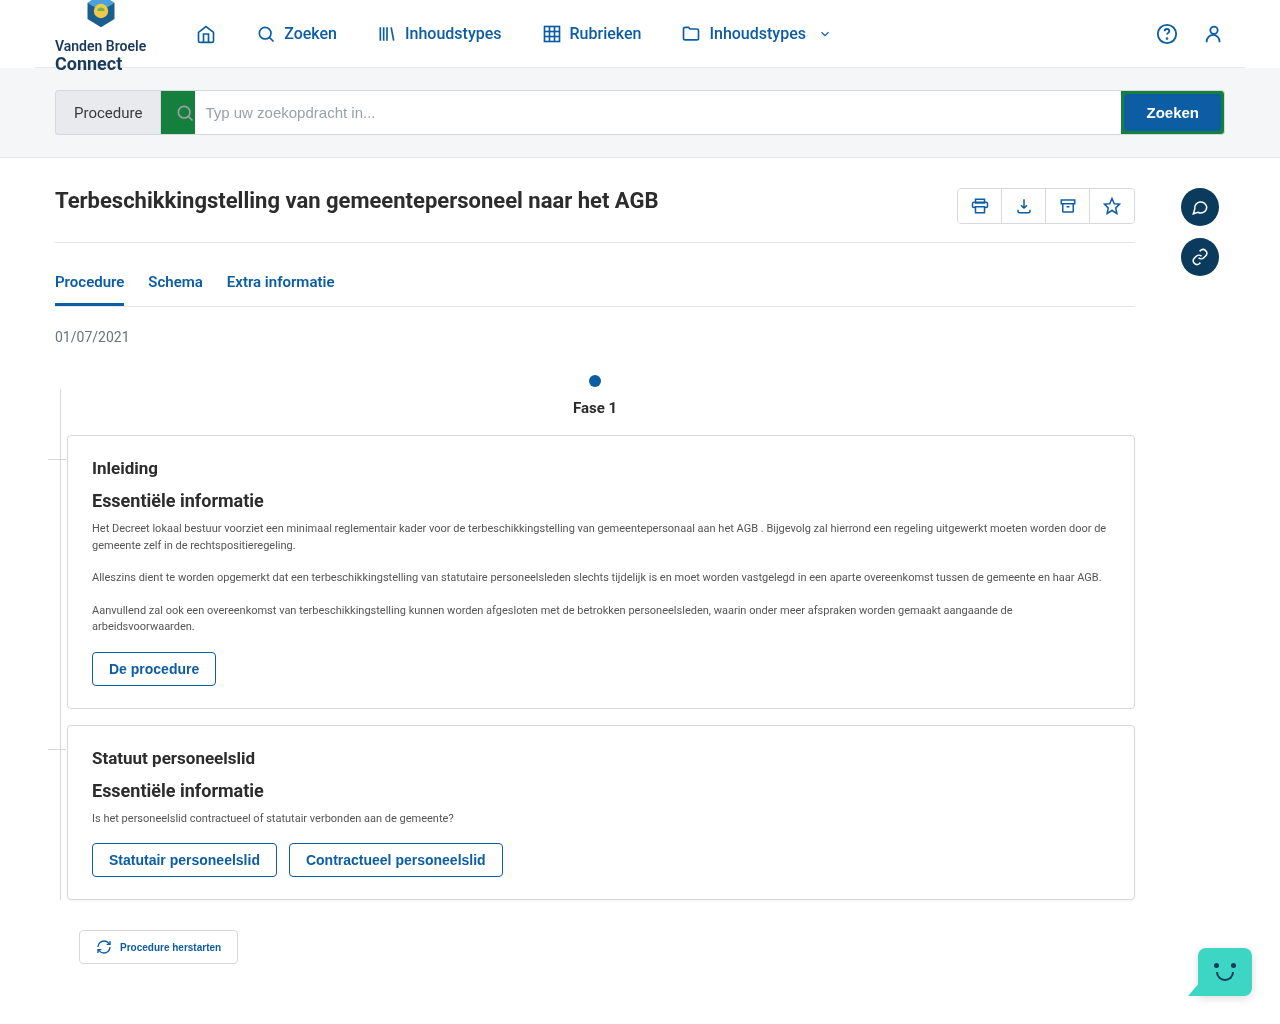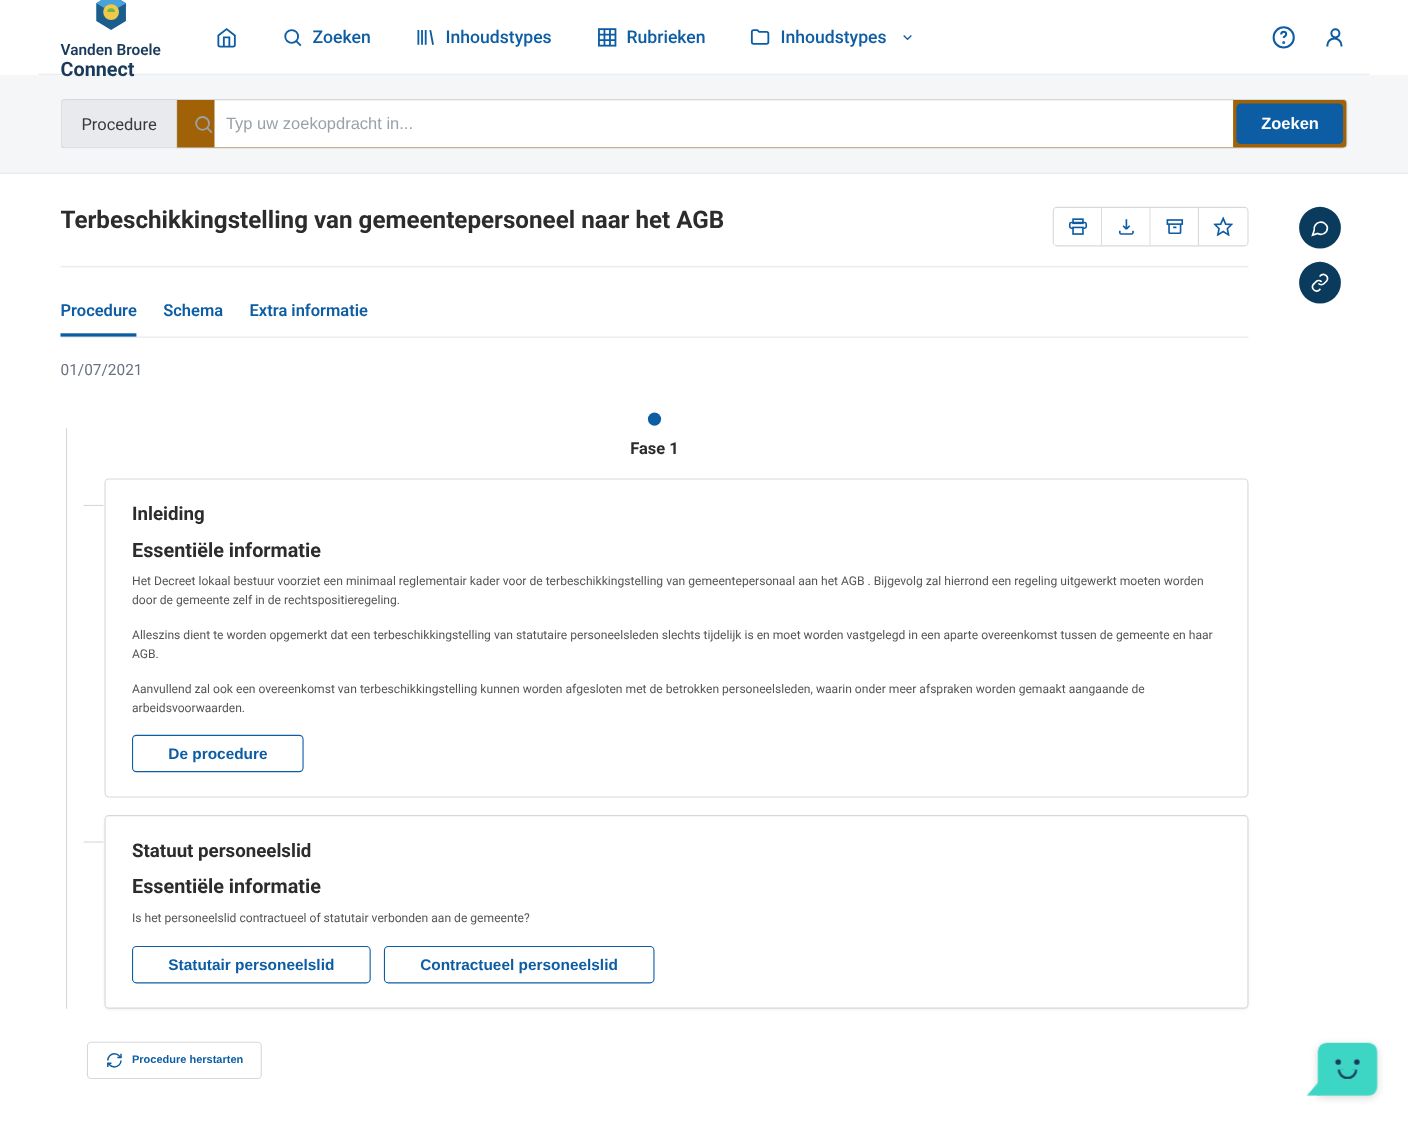--- a/index.html
+++ b/index.html
@@ -15,21 +15,21 @@
     .nav { display: flex; gap: 40px; align-items: center; flex: 1; }
     .nav-item { display: flex; align-items: center; gap: 8px; color: #0d5da4; font-size: 16px; font-weight: 500; cursor: pointer; }
     .nav-item svg { width: 20px; height: 20px; }
     .nav-right { display: flex; gap: 25px; align-items: center; margin-left: auto; }
     .nav-right svg { width: 22px; height: 22px; color: #0d5da4; cursor: pointer; }
     
     
     .search-row { background: #f5f6f7; border-bottom: 1px solid #e5e7eb; }
     .search-inner { max-width: 1210px; margin: 0 auto; padding: 22px 20px; display: flex; gap: 0; position: relative; }
     .search-left { background: #e8eaed; border: 1px solid #d5d8dc; border-right: none; border-radius: 4px 0 0 4px; padding: 0 18px; display: flex; align-items: center; font-size: 15px; color: #3a3a3a; }
-    .search-input-wrap { flex: 1; position: relative; display: flex; align-items: center; background: #a16207; border: 1px solid #d5d8dc; border-radius: 0 4px 4px 0; overflow: hidden; }
+    .search-input-wrap { flex: 1; position: relative; display: flex; align-items: center; background: #15803d; border: 1px solid #d5d8dc; border-radius: 0 4px 4px 0; overflow: hidden; }
     .search-icon-in { margin-left: 14px; color: #9aa1a9; }
     .search-input { flex: 1; border: none; outline: none; padding: 13px 10px; font-size: 15px; color: #333; }
     .search-input::placeholder { color: #9aa1a9; }
     .search-btn { background: #0d5da4; color: #fff; border: none; padding: 10px 22px; font-size: 15px; font-weight: 600; border-radius: 4px; cursor: pointer; margin: 3px; }
     
     
     .main-wrap { display: flex; max-width: 1210px; margin: 0 auto; padding: 0 20px; gap: 20px; }
     .content { flex: 1; padding-top: 30px; padding-right: 20px; }
     
     
@@ -47,29 +47,29 @@
     
     .date { margin-top: 22px; color: #6b7280; font-size: 14px; }
     
     
     .phases { margin-top: 30px; position: relative; }
     .phase-head { display: flex; align-items: center; gap: 12px; font-size: 15px; font-weight: 700; color: #2c2c2c; margin-bottom: 18px; flex-direction: column; }
     .phase-dot { width: 12px; height: 12px; border-radius: 50%; background: #0d5da4; }
     
     .timeline-line { position: absolute; left: 5px; top: 14px; bottom: 0; width: 1px; background: #d5d8dc; z-index: -1; }
     
-    .card-wrap { margin-left: 40px; margin-bottom: 16px; position: relative; }
+    .card-wrap { margin-left: 12px; margin-bottom: 16px; position: relative; }
     .card-connector { position: absolute; left: -19px; top: 24px; width: 18px; height: 1px; background: #d5d8dc; }
     .card { border: 1px solid #d5d8dc; border-radius: 4px; padding: 22px 24px; background: #fff; }
     .card.sel { box-shadow: 0 1px 3px rgba(0,0,0,0.05); }
     .card-title { font-size: 17px; font-weight: 700; color: #2c2c2c; margin-bottom: 12px; }
     .card-sub { font-size: 18px; font-weight: 700; color: #2c2c2c; margin-bottom: 10px; }
     .card-text { font-size: 11px; color: #555; line-height: 1.5; margin-bottom: 16px; }
     .card-actions { display: flex; gap: 12px; flex-wrap: wrap; }
-    .outline-btn { border: 1px solid #0d5da4; color: #0d5da4; background: #fff; padding: 8px 32px; border-radius: 4px; font-size: 14px; font-weight: 600; cursor: pointer; }
+    .outline-btn { border: 1px solid #0d5da4; color: #0d5da4; background: #fff; padding: 8px 16px; border-radius: 4px; font-size: 14px; font-weight: 600; cursor: pointer; }
     
     .restart-btn { display: inline-flex; align-items: center; gap: 8px; border: 1px solid #d5d8dc; background: #fff; color: #0d5da4; padding: 8px 16px; border-radius: 4px; font-size: 10px; font-weight: 600; cursor: pointer; margin-top: 14px; margin-left: 24px; }
     
     
     .rail { width: 50px; padding-top: 30px; display: flex; flex-direction: column; gap: 12px; align-items: center; }
     .rail-btn { width: 38px; height: 38px; border-radius: 50%; background: #0a3a5c; color: #fff; display: flex; align-items: center; justify-content: center; cursor: pointer; }
     .rail-btn svg { width: 18px; height: 18px; }
     
     
     .chat-widget { position: fixed; right: 28px; bottom: 28px; width: 54px; height: 48px; background: #3dd6c4; border-radius: 8px 8px 8px 0; display: flex; align-items: center; justify-content: center; cursor: pointer; box-shadow: 0 2px 8px rgba(0,0,0,0.15); }

